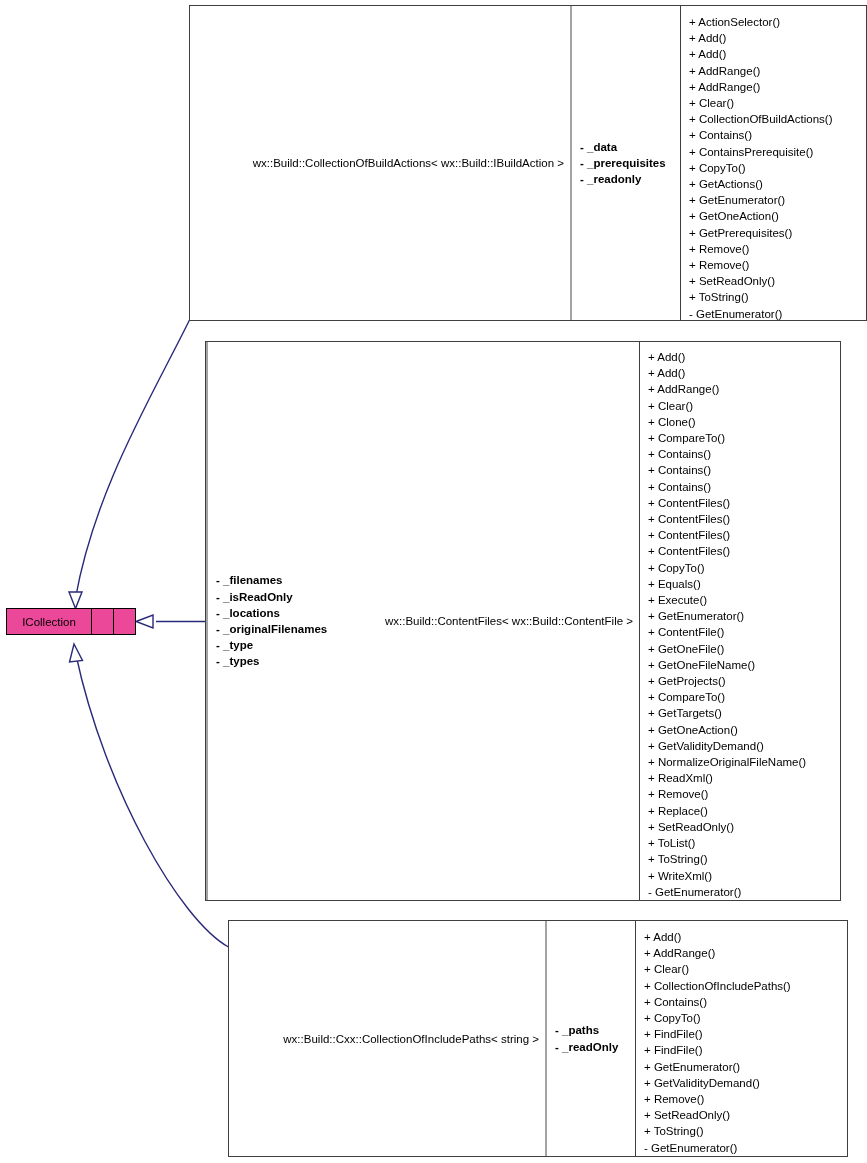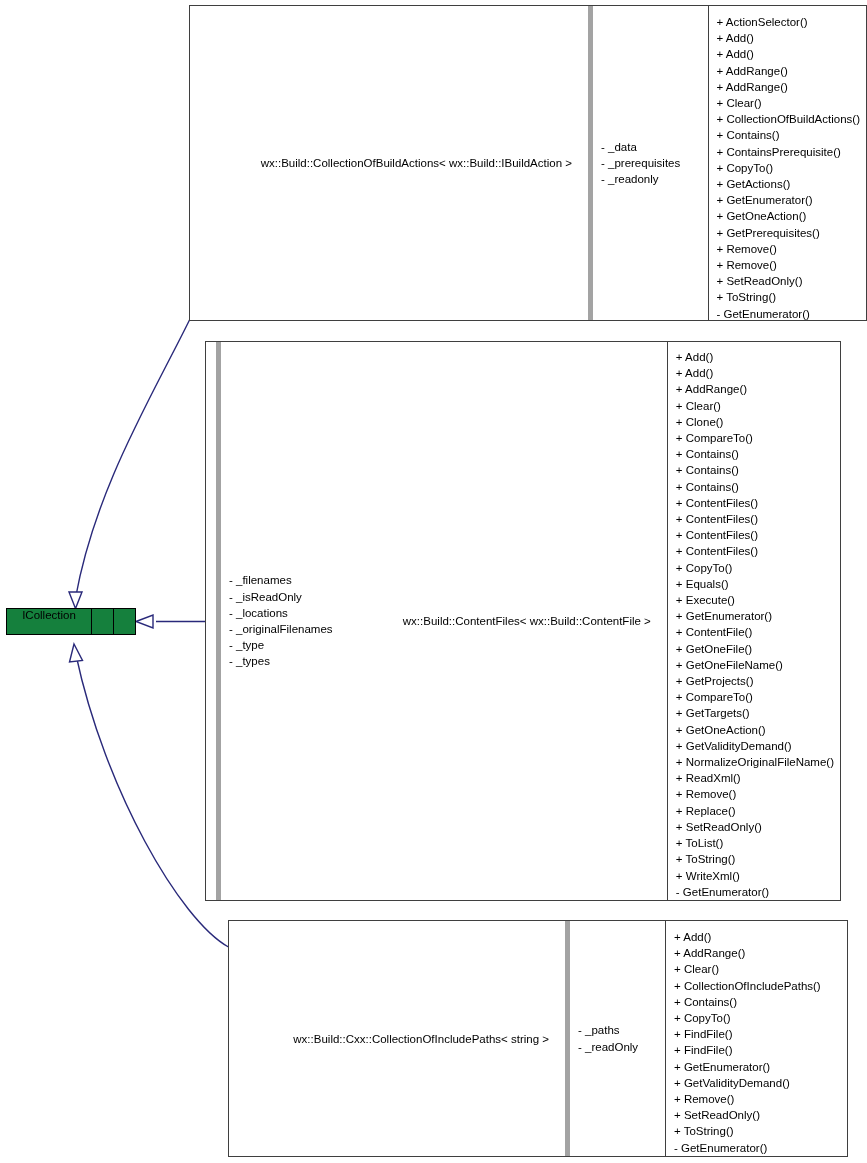--- a/index.html
+++ b/index.html
@@ -34,31 +34,31 @@
     background: #ffffff;
     display: flex;
     flex-direction: row;
     align-items: stretch;
   }
   .compartment {
     box-sizing: border-box;
     display: flex;
     flex-direction: column;
     justify-content: center;
-    margin-left: 10px;
   }
   .compartment.name-comp {
     align-items: flex-end;
     justify-content: center;
     text-align: center;
     padding: 2px 6px;
   }
   .compartment.attrs-comp {
-    border-left: 5px solid #a3a3a3;
+    border-left: 2px solid #a3a3a3;
     padding: 2px 6px 2px 8px;
+    font-weight: bold;
   }
   .compartment.ops-comp {
     border-left: 1px solid #3f3f3f;
     padding: 2px 6px 2px 8px;
   }
   .class-name {
     font-size: 11.5px;
     color: #000000;
     line-height: 14px;
     white-space: nowrap;
@@ -74,23 +74,23 @@
     position: absolute;
     box-sizing: border-box;
     display: flex;
     flex-direction: row;
     border: 1px solid #000000;
     background: #c0c0c0;
   }
   .ic-cell {
     box-sizing: border-box;
     display: flex;
-    align-items: flex-start;
+    align-items: center;
     justify-content: center;
-    background: #15803d;
+    background: #ec4899;
   }
   .ic-cell + .ic-cell {
     border-left: 1px solid #000000;
   }
   .ic-label {
     font-size: 11.5px;
     color: #000000;
     white-space: nowrap;
   }
 </style>

